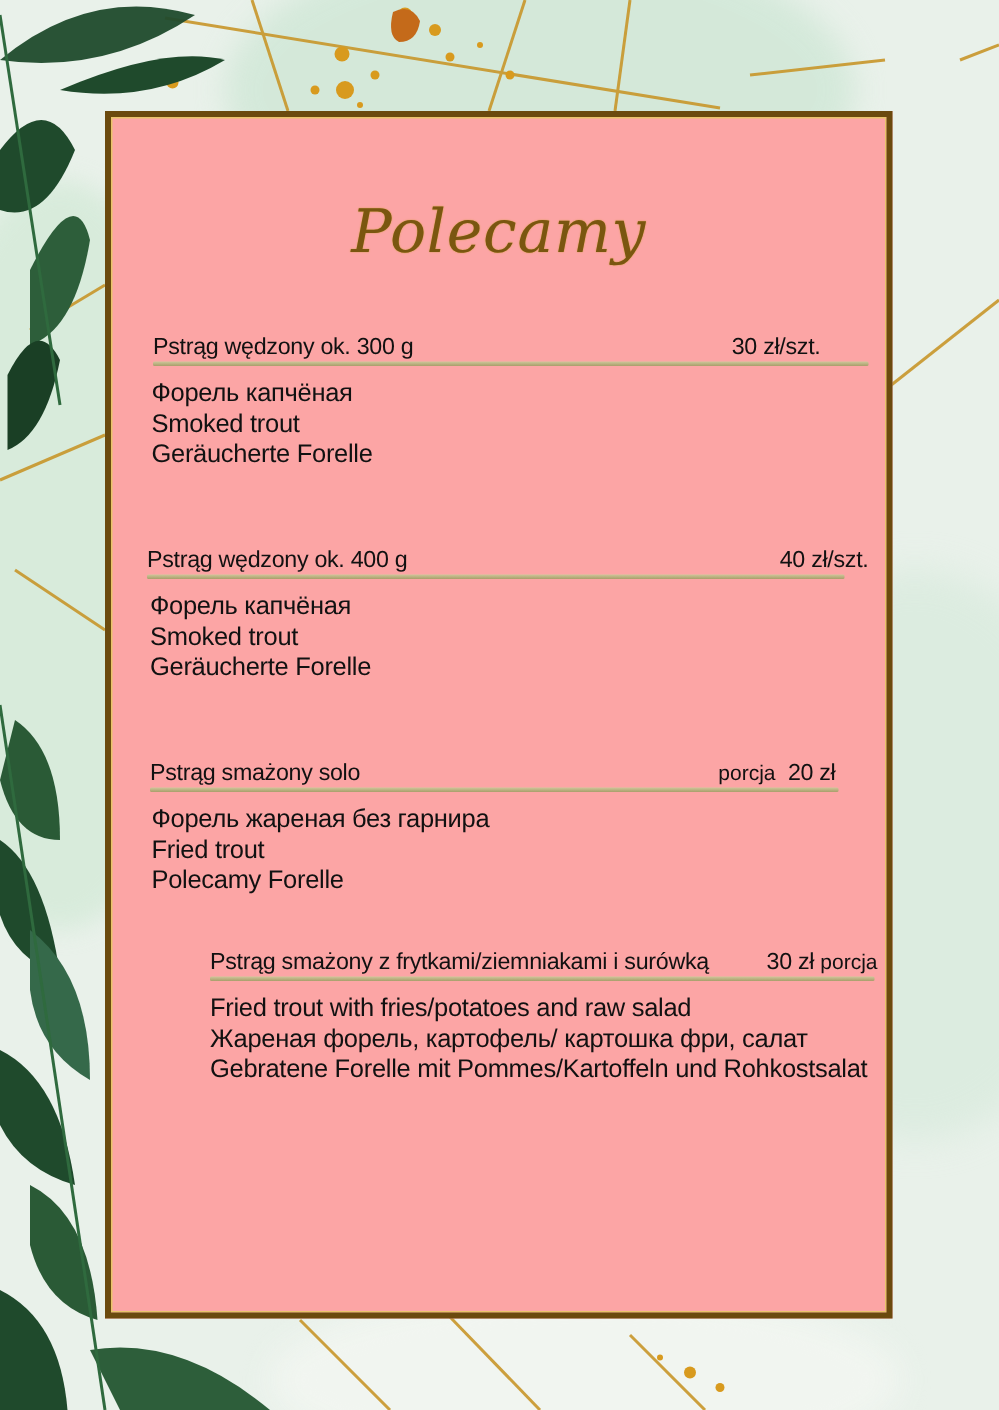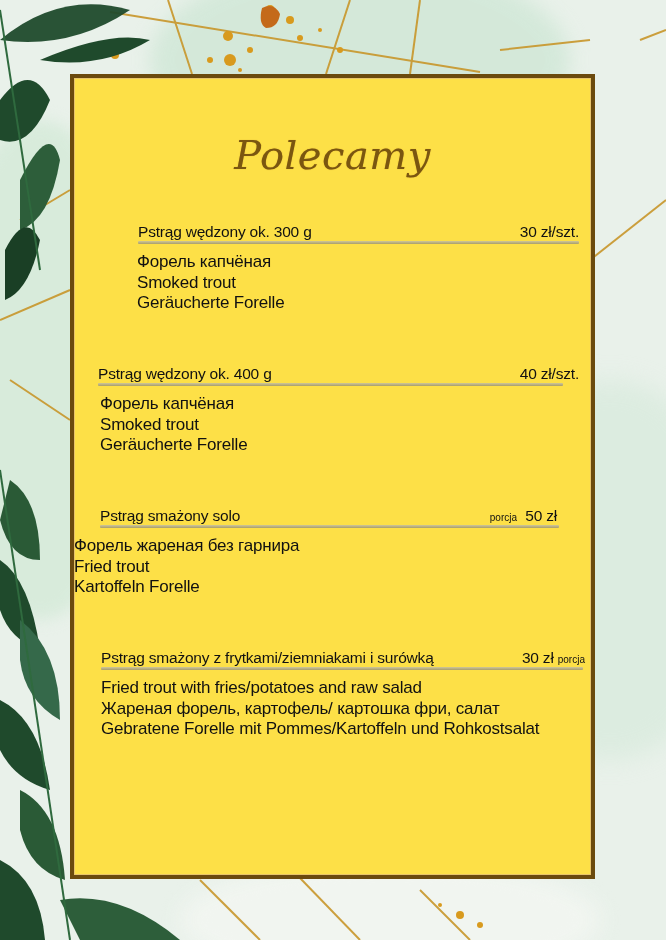--- a/index.html
+++ b/index.html
@@ -10,21 +10,21 @@
     }
     .bg { position: absolute; inset: 0; overflow: hidden; }
     .wash1 { position: absolute; left: 150px; top: -40px; width: 420px; height: 200px; background: #cfe7d6; border-radius: 50%; opacity: .8; filter: blur(10px); }
     .wash2 { position: absolute; left: -60px; top: 120px; width: 200px; height: 500px; background: #d4ead8; border-radius: 50%; opacity: .8; filter: blur(8px); }
     .wash3 { position: absolute; left: 480px; top: 380px; width: 260px; height: 380px; background: #d7eadc; border-radius: 50%; opacity: .7; filter: blur(12px); }
     .wash4 { position: absolute; left: 180px; top: 860px; width: 420px; height: 120px; background: #f2f6f1; border-radius: 50%; opacity: .9; filter: blur(10px); }
     .bg svg { position: absolute; left: 0; top: 0; }
 
     .frame {
       position: absolute; left: 70px; top: 74px; width: 517px; height: 797px;
-      background: #fde047;
+      background: #fca5a5;
       border: 4px solid #6b4a0e;
       box-shadow: 0 0 0 1px #e8c46a inset;
     }
     .title {
       position: absolute; left: 0; right: 0; top: 54px; text-align: center;
       font-family: "DejaVu Serif", serif; font-style: italic;
       font-size: 40px; color: #7a5610; letter-spacing: 0.5px;
       text-shadow: 0 0 1px #c79a2a;
     }
     .item { position: absolute; left: 0; right: 0; }
@@ -32,21 +32,21 @@
       position: relative; height: 22px;
       font-size: 15.5px; color: #111;
     }
     .item-name { position: absolute; bottom: 1px; white-space: nowrap; letter-spacing: -0.2px; }
     .item-price { position: absolute; bottom: 1px; white-space: nowrap; letter-spacing: -0.2px; }
     .item-line {
       position: absolute; height: 3px; bottom: -2px;
       background: linear-gradient(#cfc79a, #a99e6b);
       border-radius: 1px;
     }
-    .small { font-size: 10px; letter-spacing: 0; }
+    .small { font-size: 14px; letter-spacing: 0; }
     .desc { font-size: 17px; color: #111; line-height: 20.5px; margin-top: 10px; letter-spacing: -0.2px; }
   </style>
 </head>
 <body>
 
 <div class="bg">
   <div class="wash1"></div>
     <div class="wash2"></div>
     <div class="wash3"></div>
     <div class="wash4"></div>
@@ -104,25 +104,25 @@
       <path d="M0 860 Q40 880 45 940 L0 940Z"></path>
       <path d="M60 900 Q120 890 180 940 L80 940Z" fill="#2d5e3a"></path>
     </g>
     <line x1="0" y1="470" x2="70" y2="940" stroke="#2f6a3e" stroke-width="2"></line>
   </svg>
 </div>
 
 <div class="frame">
   <div class="title">Polecamy</div>
 
-  <div class="item" style="top:142px;padding-left:36px;">
+  <div class="item" style="top:142px;">
     <div class="item-head">
       <span class="item-line" style="left:28px; right:12px;"></span>
       <span class="item-name" style="left:28px;">Pstrąg wędzony ok. 300 g</span>
-      <span class="item-price" style="right:12px;margin-left:24px;">30 zł/szt.</span>
+      <span class="item-price" style="right:44px;margin-left:24px;">30 zł/szt.</span>
     </div>
     <div class="desc" style="padding-left:27px;">
       <div>Форель капчёная</div>
       <div>Smoked trout</div>
       <div>Geräucherte Forelle</div>
     </div>
   </div>
 
   <div class="item" style="top:284px;">
     <div class="item-head">
@@ -136,31 +136,31 @@
       <div>Geräucherte Forelle</div>
     </div>
   </div>
 
   <div class="item" style="top:426px;">
     <div class="item-head">
       <span class="item-line" style="left:26px; right:32px;"></span>
       <span class="item-name" style="left:26px;margin-top:48px;">Pstrąg smażony solo</span>
       <span class="item-price" style="right:34px;">
         <span class="small">porcja</span>&nbsp;
-        <span>50 zł</span>
+        <span>20 zł</span>
       </span>
     </div>
-    <div class="desc" style="">
+    <div class="desc" style="padding-left:27px;">
       <div>Форель жареная без гарнира</div>
       <div>Fried trout</div>
-      <div>Kartoffeln Forelle</div>
+      <div>Polecamy Forelle</div>
     </div>
   </div>
 
-  <div class="item" style="top:568px;">
+  <div class="item" style="top:552px;padding-left:39px;">
     <div class="item-head">
       <span class="item-line" style="left:27px; right:8px;"></span>
       <span class="item-name" style="left:27px;">Pstrąg smażony z frytkami/ziemniakami i surówką</span>
       <span class="item-price" style="right:6px;">
         <span>30 zł</span>
         <span class="small">porcja</span>
       </span>
     </div>
     <div class="desc" style="padding-left:27px;">
       <div>Fried trout with fries/potatoes and raw salad</div>

